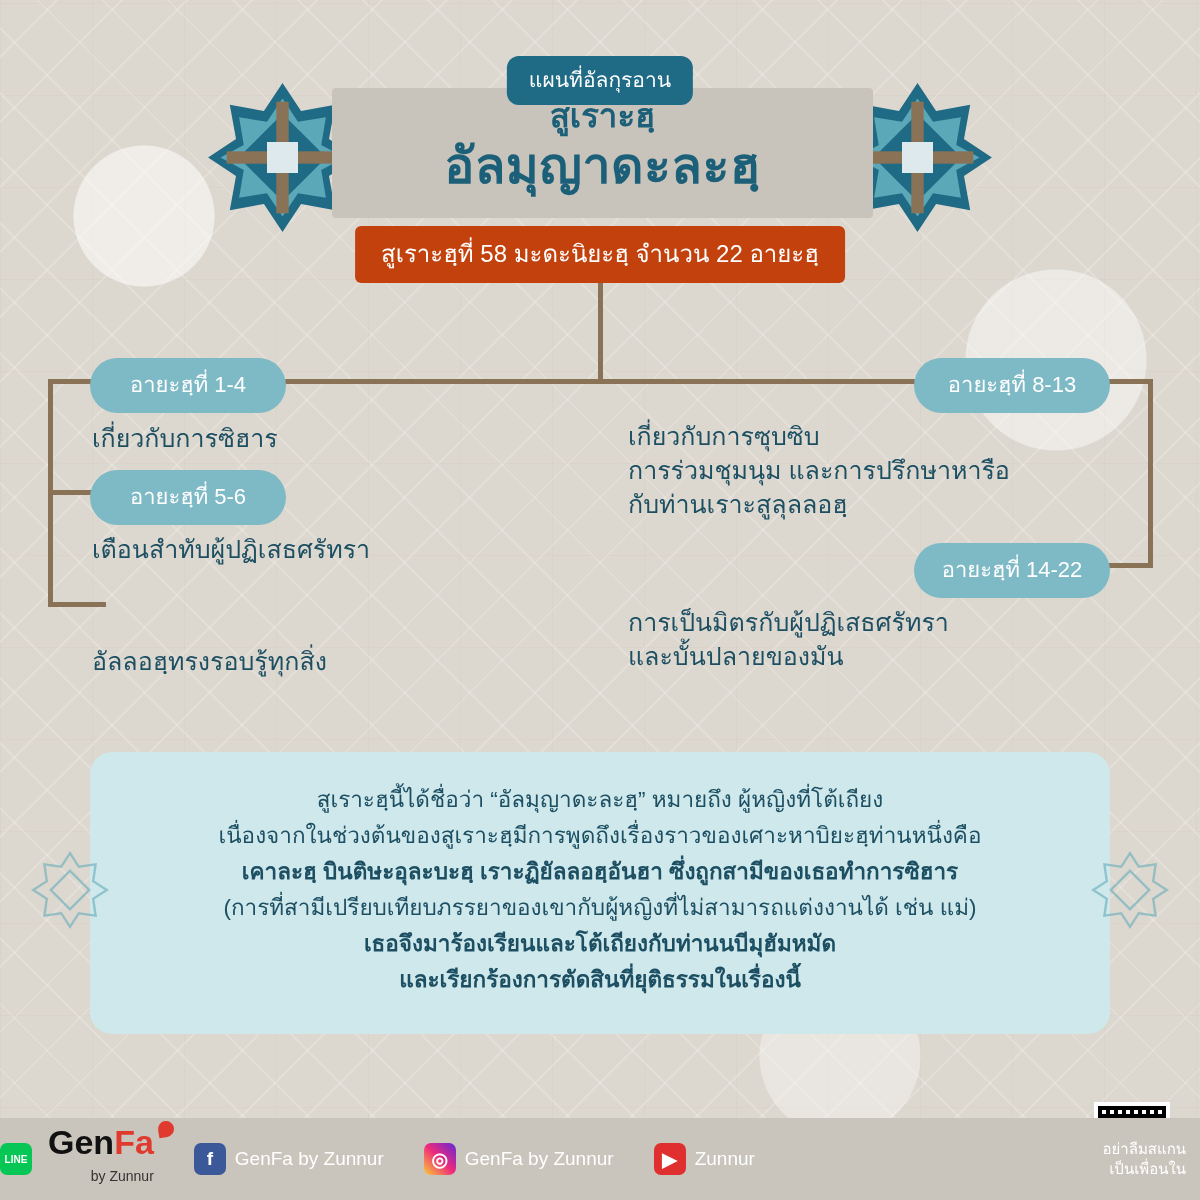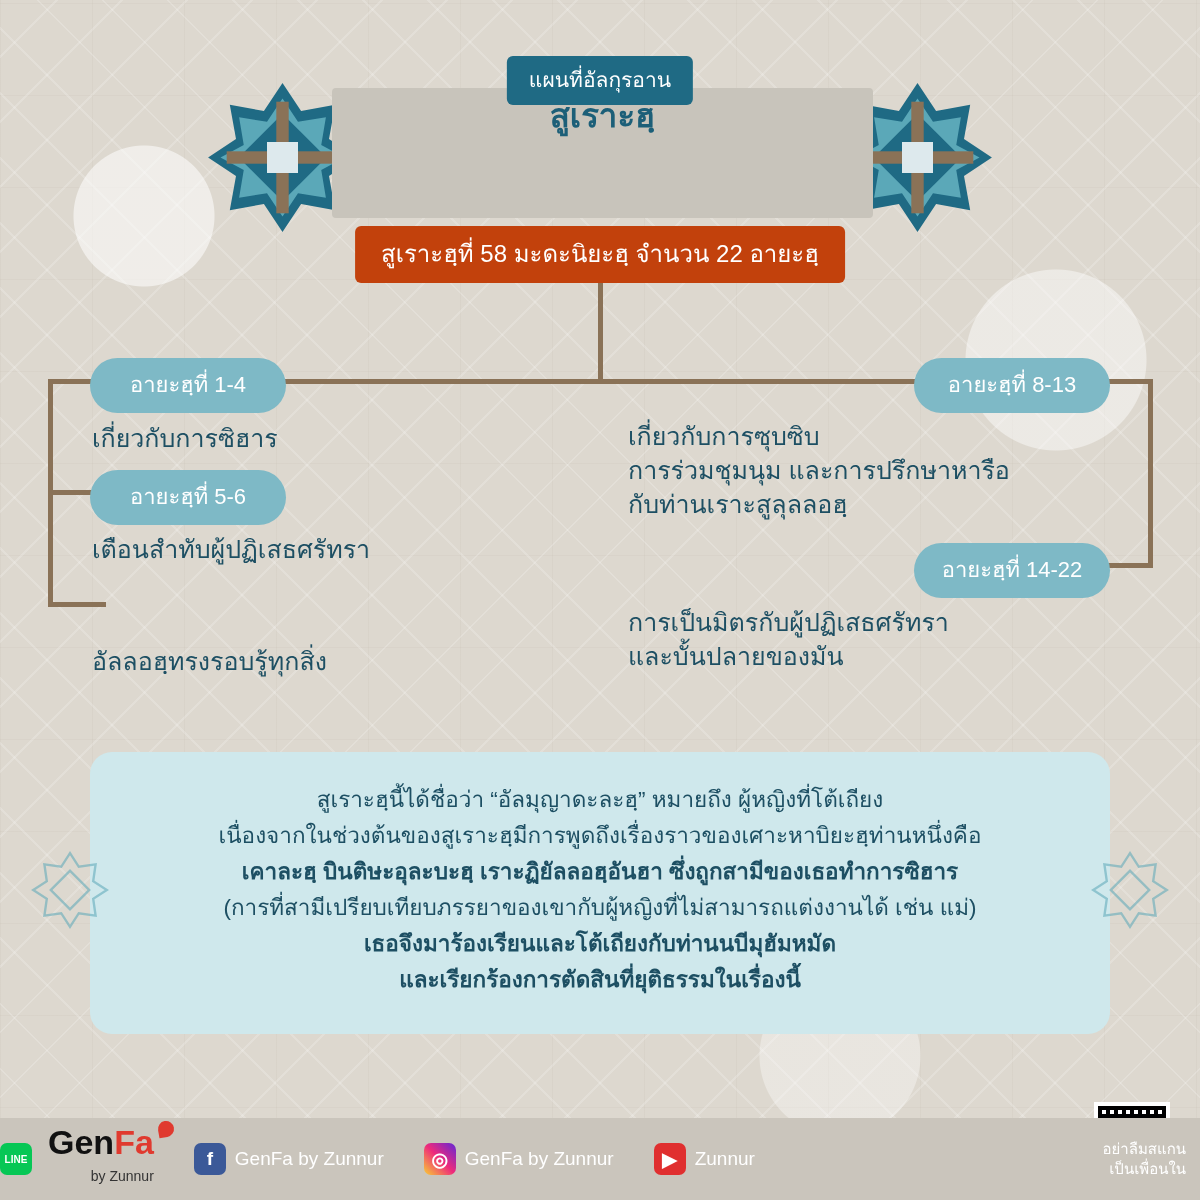--- a/index.html
+++ b/index.html
@@ -26,21 +26,21 @@
   }
   .page { position: absolute; inset: 0; }
 
   
   .ribbon {
     position: absolute; left: 50%; transform: translateX(-50%);
     top: 56px;
     background: #1f6a84;
     color: #fff;
     padding: 7px 22px 9px;
-    border-radius: 6px;
+    border-radius: 12px;
     font-size: 21px;
     white-space: nowrap;
     z-index: 6;
   }
   .title-plate {
     position: absolute;
     left: 332px; top: 88px; width: 541px; height: 130px;
     background: #c8c4bb;
     border-radius: 4px;
     text-align: center;
@@ -232,20 +232,21 @@
     <svg width="80" height="80" viewBox="0 0 100 100">
       <polygon points="50,4 61,21 82,18 79,39 96,50 79,61 82,82 61,79 50,96 39,79 18,82 21,61 4,50 21,39 18,18 39,21" fill="none" stroke="#5ba8b8" stroke-width="3"></polygon>
       <rect x="33" y="33" width="34" height="34" fill="none" stroke="#5ba8b8" stroke-width="3" transform="rotate(45 50 50)"></rect>
     </svg>
   </div>
 
   <div class="ribbon">แผนที่อัลกุรอาน</div>
 
   <div class="title-plate">
     <div class="title-sm">สูเราะฮฺ</div>
+    <div class="title-lg">อัลมุญาดะละฮฺ</div>
   </div>
 
   <div class="subtitle-bar">สูเราะฮฺที่ 58 มะดะนิยะฮฺ จำนวน 22 อายะฮฺ</div>
 
   <div class="line" id="trunk-v"></div>
   <div class="line" id="trunk-h"></div>
   <div class="line" id="left-spine"></div>
   <div class="line" id="right-spine"></div>
   <div class="line" id="branch-l1"></div>
   <div class="line" id="branch-l2"></div>

